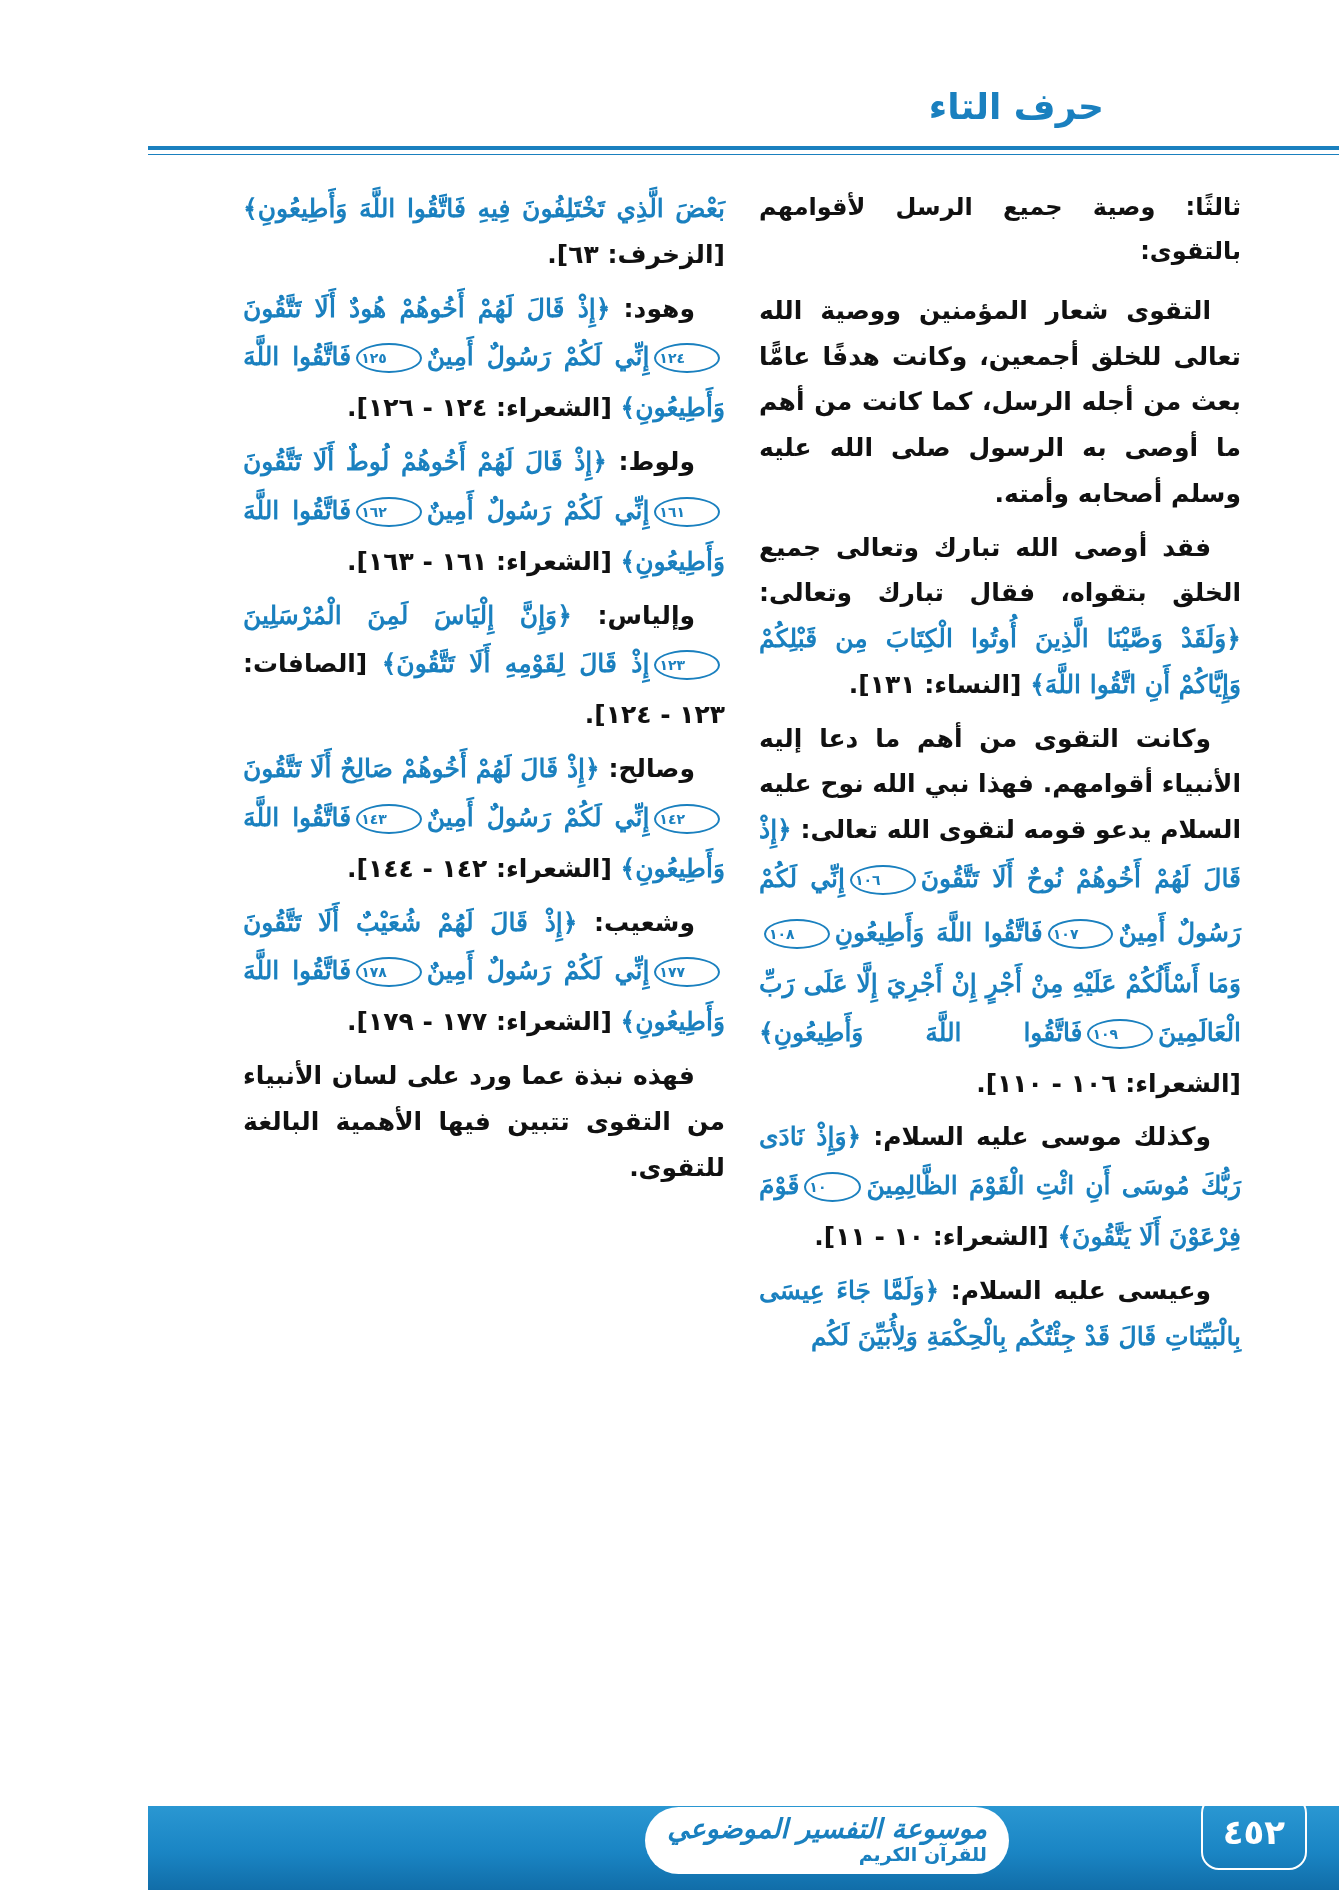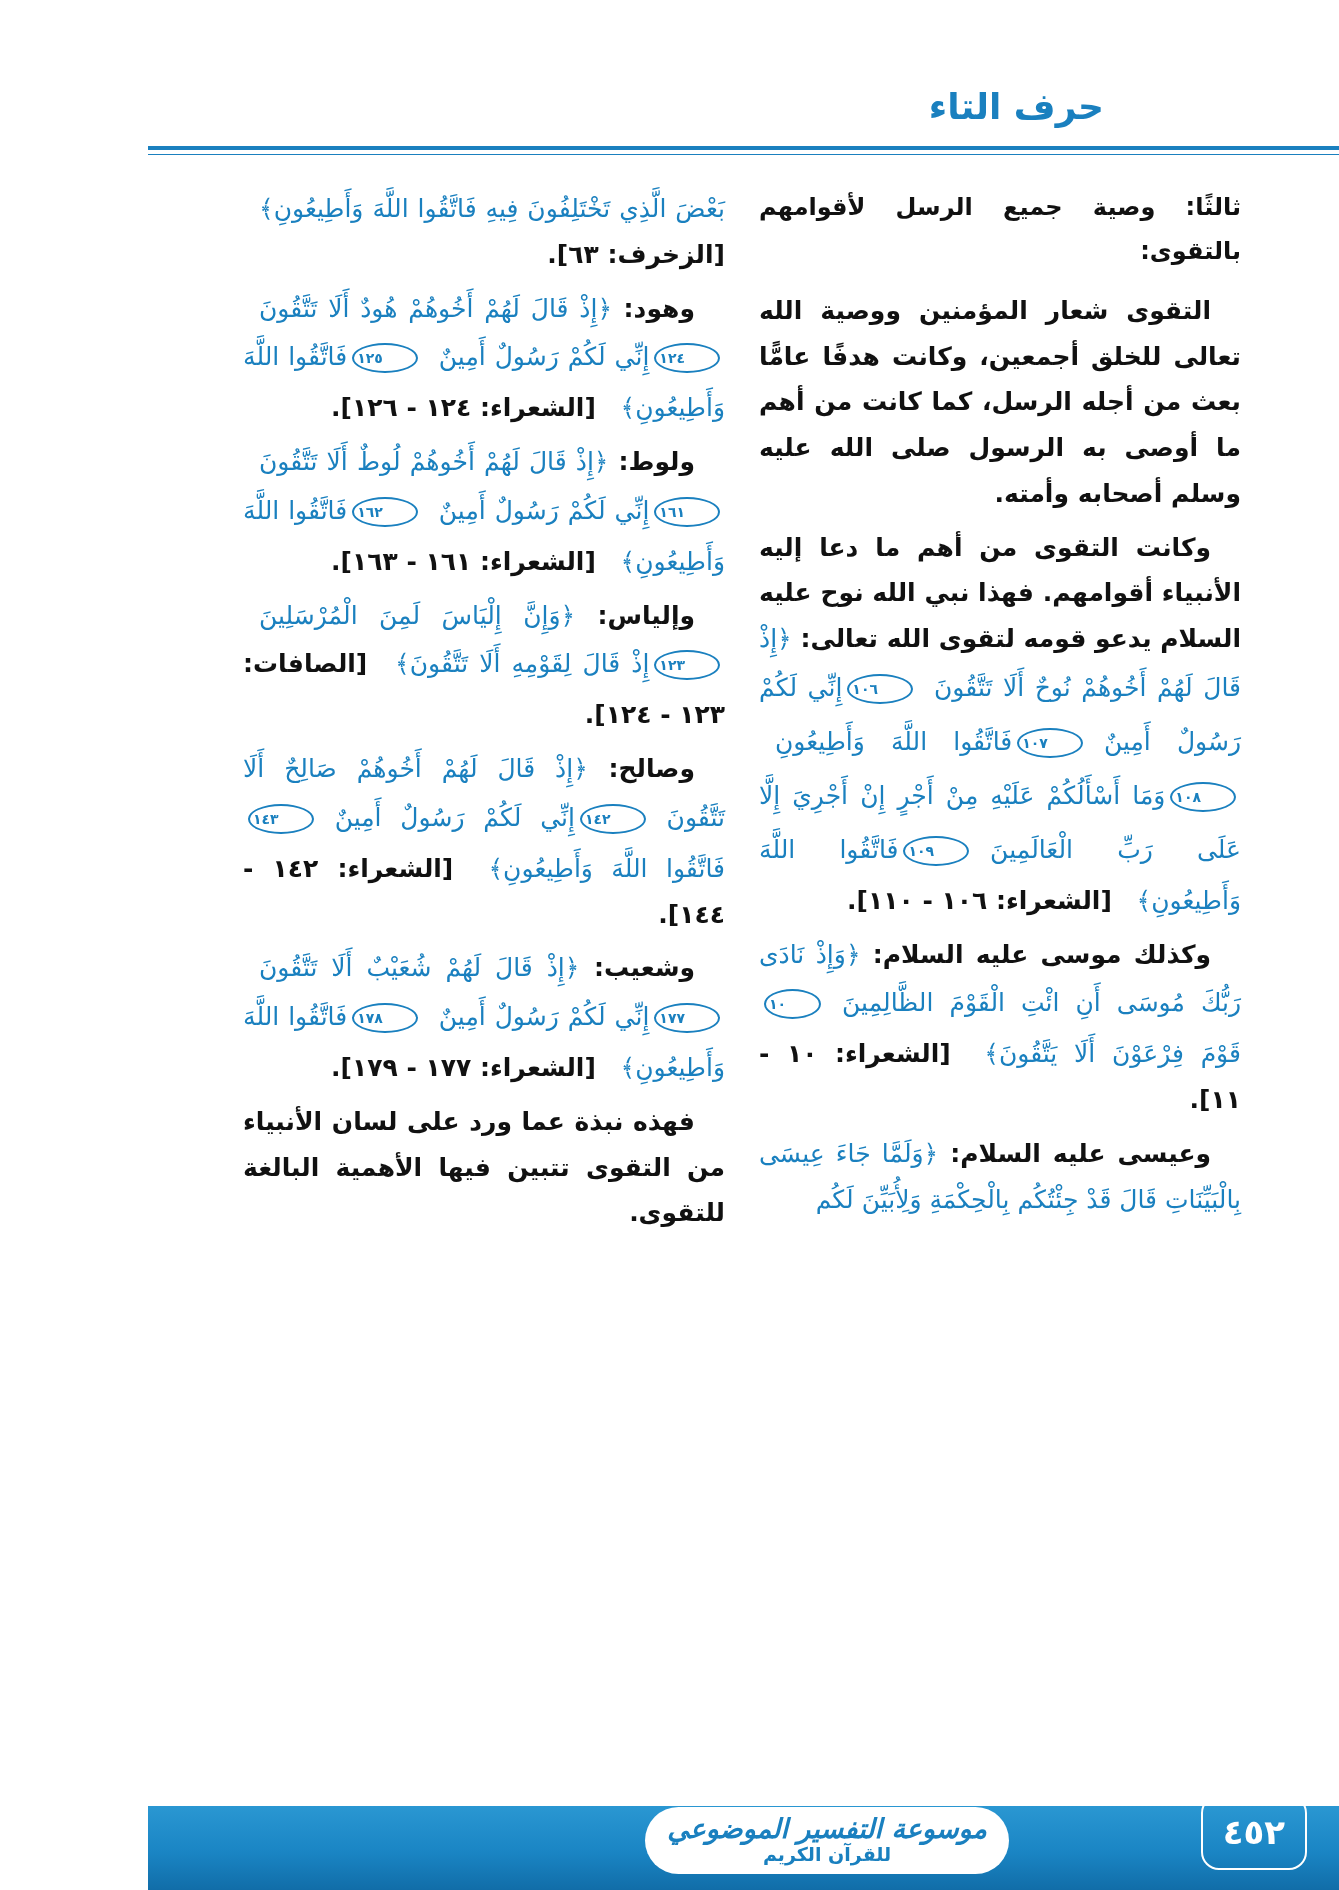--- a/index.html
+++ b/index.html
@@ -59,23 +59,22 @@
   p.heading{
     font-weight:800;
     font-size:24px;
     margin-bottom:14px;
   }
   p.para.indent{text-indent:30px;}
   .seg-plain{font-weight:700;}
   .seg-bold{font-weight:800;}
   .seg-quran{
     color:var(--accent);
-    font-weight:400;
+    font-weight:700;
     font-family:"DejaVu Serif","Liberation Serif",serif;
-    margin-left:16px;
   }
   .seg-ref{color:var(--ink);font-weight:600;}
   .vnum{
     display:inline-flex;
     align-items:center;
     justify-content:center;
     min-width:26px;
     height:26px;
     padding:0 3px;
     margin:12px 5px;
@@ -109,21 +108,21 @@
     line-height:1.2;
   }
   .seal{
     position:absolute;
     right:330px;
     bottom:16px;
     z-index:2;
     background:#ffffff;
     border-radius:44px;
     padding:6px 22px 8px 22px;
-    text-align:center;
+    text-align:right;
     color:var(--accent);
     line-height:1.15;
   }
   .seal-line1{
     display:block;
     font-size:27px;
     font-weight:800;
     font-style:italic;
   }
   .seal-line2{
@@ -138,20 +137,21 @@
 <div class="page">
 
   <div class="header-title">حرف التاء</div>
   <div class="rule-thick"></div>
   <div class="rule-thin"></div>
 
   <div class="content">
     <div class="column">
         <p class="heading"><span class="seg-bold">ثالثًا: وصية جميع الرسل لأقوامهم بالتقوى:</span></p>
         <p class="para indent"><span class="seg-plain">التقوى شعار المؤمنين ووصية الله تعالى للخلق أجمعين، وكانت هدفًا عامًّا بعث من أجله الرسل، كما كانت من أهم ما أوصى به الرسول صلى الله عليه وسلم أصحابه وأمته.</span></p>
+        <p class="para indent"><span class="seg-plain">فقد أوصى الله تبارك وتعالى جميع الخلق بتقواه، فقال تبارك وتعالى: </span><span class="seg-quran">﴿وَلَقَدْ وَصَّيْنَا الَّذِينَ أُوتُوا الْكِتَابَ مِن قَبْلِكُمْ وَإِيَّاكُمْ أَنِ اتَّقُوا اللَّهَ﴾</span><span class="seg-ref"> [النساء: ١٣١].</span></p>
         <p class="para indent"><span class="seg-plain">وكانت التقوى من أهم ما دعا إليه الأنبياء أقوامهم. فهذا نبي الله نوح عليه السلام يدعو قومه لتقوى الله تعالى: </span><span class="seg-quran">﴿إِذْ قَالَ لَهُمْ أَخُوهُمْ نُوحٌ أَلَا تَتَّقُونَ</span><span class="vnum">١٠٦</span><span class="seg-quran">إِنِّي لَكُمْ رَسُولٌ أَمِينٌ</span><span class="vnum">١٠٧</span><span class="seg-quran">فَاتَّقُوا اللَّهَ وَأَطِيعُونِ</span><span class="vnum">١٠٨</span><span class="seg-quran">وَمَا أَسْأَلُكُمْ عَلَيْهِ مِنْ أَجْرٍ إِنْ أَجْرِيَ إِلَّا عَلَى رَبِّ الْعَالَمِينَ</span><span class="vnum">١٠٩</span><span class="seg-quran">فَاتَّقُوا اللَّهَ وَأَطِيعُونِ﴾</span><span class="seg-ref"> [الشعراء: ١٠٦ - ١١٠].</span></p>
         <p class="para indent"><span class="seg-plain">وكذلك موسى عليه السلام: </span><span class="seg-quran">﴿وَإِذْ نَادَى رَبُّكَ مُوسَى أَنِ ائْتِ الْقَوْمَ الظَّالِمِينَ</span><span class="vnum">١٠</span><span class="seg-quran">قَوْمَ فِرْعَوْنَ أَلَا يَتَّقُونَ﴾</span><span class="seg-ref"> [الشعراء: ١٠ - ١١].</span></p>
         <p class="para indent"><span class="seg-plain">وعيسى عليه السلام: </span><span class="seg-quran">﴿وَلَمَّا جَاءَ عِيسَى بِالْبَيِّنَاتِ قَالَ قَدْ جِئْتُكُم بِالْحِكْمَةِ وَلِأُبَيِّنَ لَكُم</span></p>
       </div>
     <div class="column">
         <p class="para"><span class="seg-quran">بَعْضَ الَّذِي تَخْتَلِفُونَ فِيهِ فَاتَّقُوا اللَّهَ وَأَطِيعُونِ﴾</span><span class="seg-ref"> [الزخرف: ٦٣].</span></p>
         <p class="para indent"><span class="seg-bold">وهود: </span><span class="seg-quran">﴿إِذْ قَالَ لَهُمْ أَخُوهُمْ هُودٌ أَلَا تَتَّقُونَ</span><span class="vnum">١٢٤</span><span class="seg-quran">إِنِّي لَكُمْ رَسُولٌ أَمِينٌ</span><span class="vnum">١٢٥</span><span class="seg-quran">فَاتَّقُوا اللَّهَ وَأَطِيعُونِ﴾</span><span class="seg-ref"> [الشعراء: ١٢٤ - ١٢٦].</span></p>
         <p class="para indent"><span class="seg-bold">ولوط: </span><span class="seg-quran">﴿إِذْ قَالَ لَهُمْ أَخُوهُمْ لُوطٌ أَلَا تَتَّقُونَ</span><span class="vnum">١٦١</span><span class="seg-quran">إِنِّي لَكُمْ رَسُولٌ أَمِينٌ</span><span class="vnum">١٦٢</span><span class="seg-quran">فَاتَّقُوا اللَّهَ وَأَطِيعُونِ﴾</span><span class="seg-ref"> [الشعراء: ١٦١ - ١٦٣].</span></p>
         <p class="para indent"><span class="seg-bold">وإلياس: </span><span class="seg-quran">﴿وَإِنَّ إِلْيَاسَ لَمِنَ الْمُرْسَلِينَ</span><span class="vnum">١٢٣</span><span class="seg-quran">إِذْ قَالَ لِقَوْمِهِ أَلَا تَتَّقُونَ﴾</span><span class="seg-ref"> [الصافات: ١٢٣ - ١٢٤].</span></p>
         <p class="para indent"><span class="seg-bold">وصالح: </span><span class="seg-quran">﴿إِذْ قَالَ لَهُمْ أَخُوهُمْ صَالِحٌ أَلَا تَتَّقُونَ</span><span class="vnum">١٤٢</span><span class="seg-quran">إِنِّي لَكُمْ رَسُولٌ أَمِينٌ</span><span class="vnum">١٤٣</span><span class="seg-quran">فَاتَّقُوا اللَّهَ وَأَطِيعُونِ﴾</span><span class="seg-ref"> [الشعراء: ١٤٢ - ١٤٤].</span></p>

